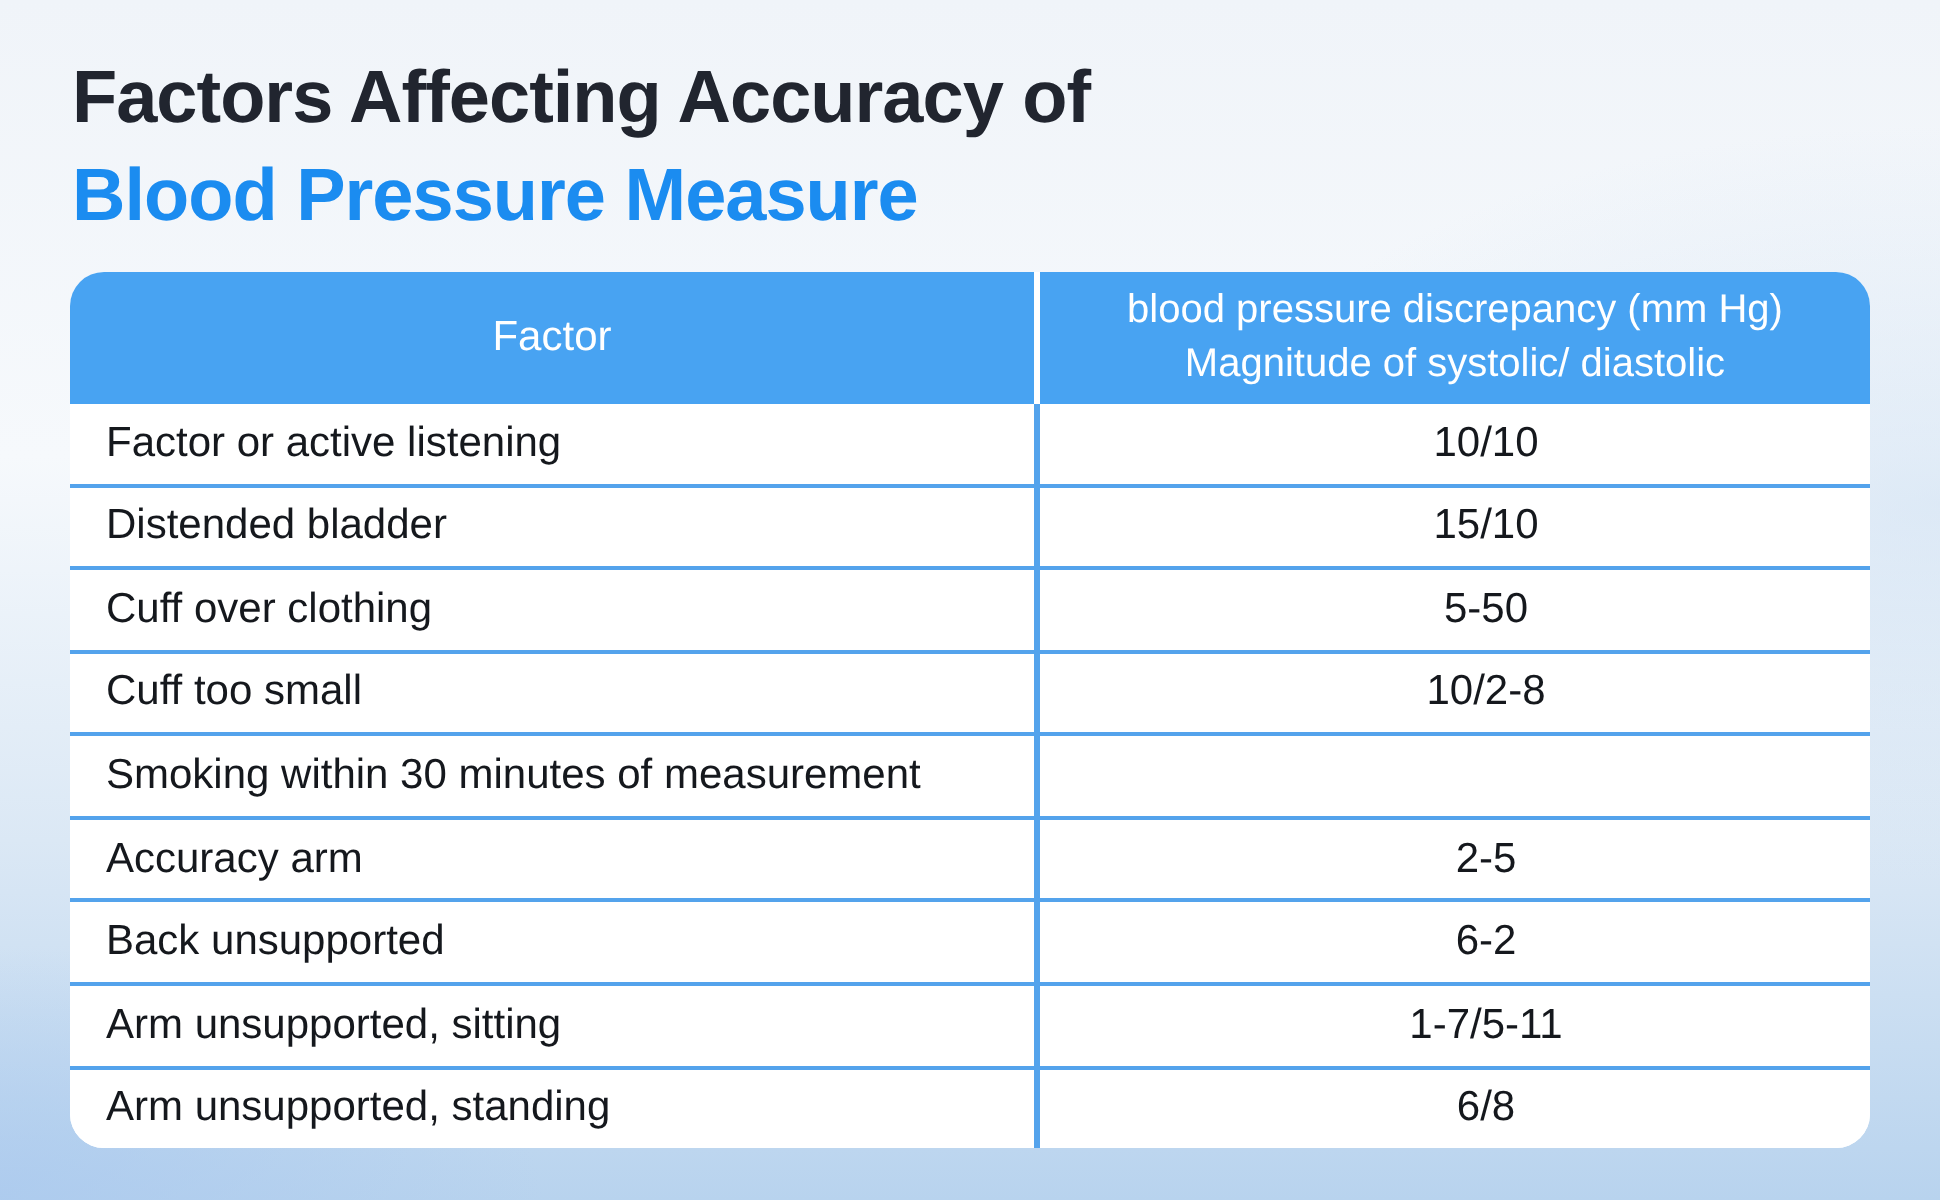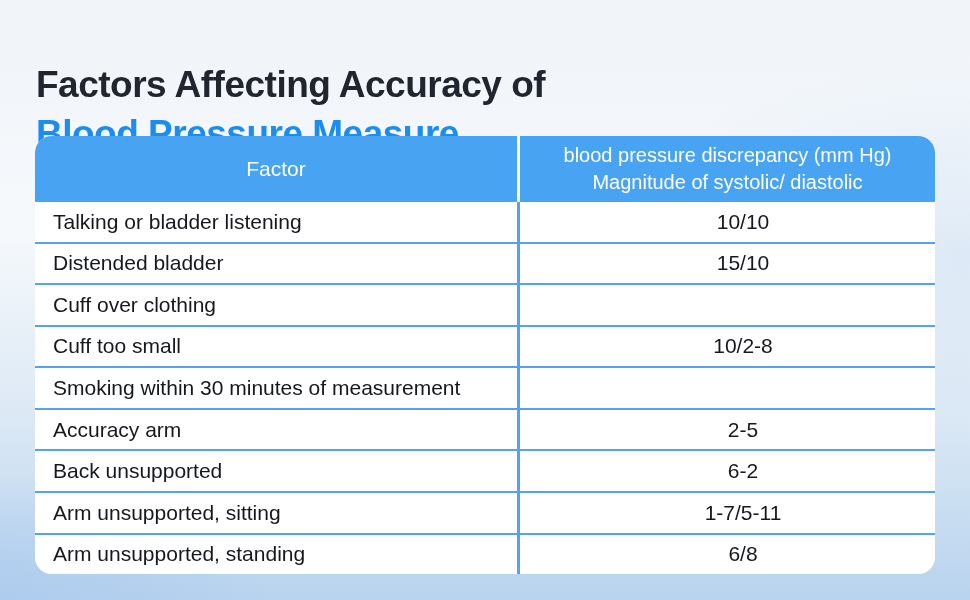--- a/index.html
+++ b/index.html
@@ -14,21 +14,21 @@
   body{
     font-family:"Liberation Sans", sans-serif;
     background:
       radial-gradient(ellipse 55% 45% at 100% 42%, rgba(203,222,242,0.55), rgba(203,222,242,0) 70%),
       radial-gradient(ellipse 40% 30% at 0% 100%, rgba(170,201,238,0.75), rgba(170,201,238,0) 70%),
       linear-gradient(180deg, #f0f4f9 0%, #f6f9fc 38%, #dbe8f5 70%, #b8d3ee 100%);
     position:relative;
   }
   .page-header{position:absolute;left:36px;top:24px;}
   .page-title{font-size:37px;font-weight:bold;line-height:49px;letter-spacing:-0.5px;}
-  .page-title .t1{display:block;color:var(--title-dark);margin-top:36px;}
+  .page-title .t1{display:block;color:var(--title-dark);}
   .page-title .t2{display:block;color:var(--accent-blue);}
 
   .bp-table{
     position:absolute;left:35px;top:136px;width:900px;height:438px;
     border-radius:17px;overflow:hidden;background:#ffffff;
     display:flex;flex-direction:column;
   }
   .thead{
     display:flex;height:66px;flex:0 0 66px;
     background:var(--header-blue);color:#ffffff;
@@ -62,31 +62,32 @@
 <div class="bp-table">
   <div class="thead">
     <div class="th th-factor">Factor</div>
     <div class="th th-mag">
       <span>blood pressure discrepancy (mm Hg)</span>
       <span>Magnitude of systolic/ diastolic</span>
     </div>
   </div>
   <div class="tbody" id="tbody">
   <div class="tr">
-    <div class="td td-factor">Talking or bladder listening</div>
+    <div class="td td-factor">Factor or active listening</div>
     <div class="td td-value">10/10</div>
   </div>
 
   <div class="tr">
     <div class="td td-factor">Distended bladder</div>
     <div class="td td-value">15/10</div>
   </div>
 
   <div class="tr">
     <div class="td td-factor">Cuff over clothing</div>
+    <div class="td td-value">5-50</div>
   </div>
 
   <div class="tr">
     <div class="td td-factor">Cuff too small</div>
     <div class="td td-value">10/2-8</div>
   </div>
 
   <div class="tr">
     <div class="td td-factor">Smoking within 30 minutes of measurement</div>
   </div>

